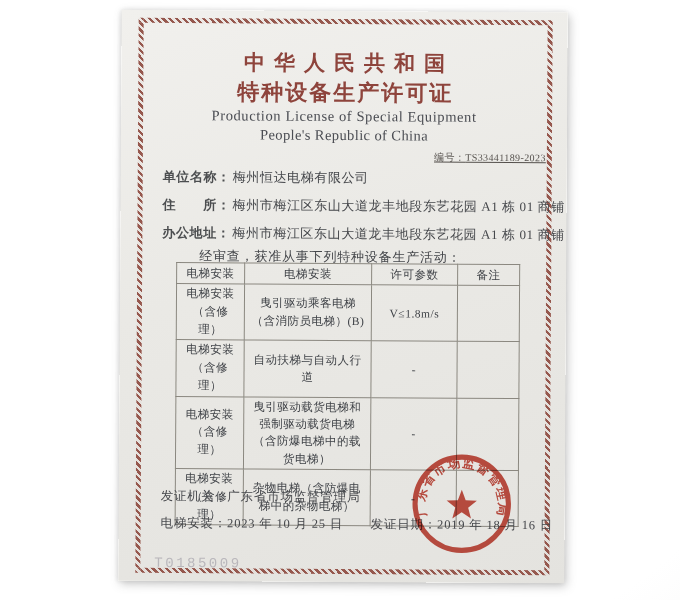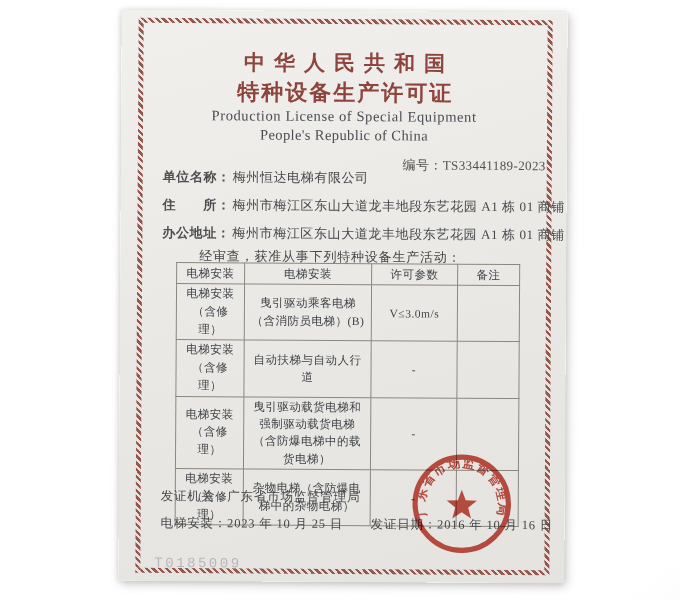--- a/index.html
+++ b/index.html
@@ -21,21 +21,21 @@
     border-image:repeating-linear-gradient(45deg, var(--c-border) 0 2.4px, rgba(220,205,200,.25) 2.4px 4.8px) 5;
     pointer-events:none;
   }
   .abs{position:absolute;}
   .title-cn{width:100%;text-align:center;font-weight:bold;color:var(--c-title);}
   .t1{top:38px;font-size:21px;letter-spacing:9px;text-indent:9px;}
   .t2{top:67px;font-size:22px;letter-spacing:2px;text-indent:2px;}
   .title-en{width:100%;text-align:center;color:var(--c-en);}
   .e1{top:97px;font-size:14.5px;letter-spacing:.6px;}
   .e2{top:116px;font-size:14.5px;letter-spacing:.4px;}
-  .serial-line{top:145px;right:21px;font-size:13px;color:#55514d;letter-spacing:.4px;}
+  .serial-line{top:139px;right:21px;font-size:10px;color:#55514d;letter-spacing:.4px;text-decoration:underline;}
   .field{font-size:13px;color:var(--c-text);letter-spacing:.6px;white-space:nowrap;}
   .field .lbl{color:#4c4e50;font-weight:bold;}
   .field .val{margin-left:2px;}
   .f1{left:42px;top:158px;} .f2{left:42px;top:186px;} .f3{left:42px;top:214px;}
   .approval{left:79px;top:237px;font-size:13px;color:var(--c-text);letter-spacing:.8px;}
   table.lic{
     position:absolute;left:56px;top:252px;width:343px;
     border-collapse:collapse;table-layout:fixed;
   }
   table.lic th,table.lic td{
@@ -90,21 +90,21 @@
           <tr>
         <th>电梯安装</th>
         <th>电梯安装</th>
         <th>许可参数</th>
         <th>备注</th>
       </tr>
       <tr class="r1">
         <td class="cell-item">电梯安装
 （含修理）</td>
         <td class="cell-sub">曳引驱动乘客电梯（含消防员电梯）(B)</td>
-        <td>V≤3.0m/s</td>
+        <td>V≤1.8m/s</td>
         <td></td>
       </tr>
       <tr class="r2">
         <td class="cell-item">电梯安装
 （含修理）</td>
         <td class="cell-sub">自动扶梯与自动人行道</td>
         <td class="dash">-</td>
         <td></td>
       </tr>
       <tr class="r3">
@@ -119,21 +119,21 @@
 （含修理）</td>
         <td class="cell-sub">杂物电梯（含防爆电梯中的杂物电梯）</td>
         <td class="dash">-</td>
         <td></td>
       </tr>
     </tbody>
       </table>
 
     <div class="abs foot issuer"><span>发证机关：</span><span>广东省市场监督管理局</span></div>
     <div class="abs foot valid"><span>电梯安装：</span><span>2023 年 10 月 25 日</span></div>
-    <div class="abs foot issue-date"><span>发证日期：</span><span>2016 年 10 月 16 日</span></div>
+    <div class="abs foot issue-date"><span>发证日期：</span><span>2019 年 18 月 16 日</span></div>
 
     <svg class="abs seal" viewBox="0 0 120 120">
       <circle cx="60" cy="60" r="50" fill="none" stroke="#c23a2c" stroke-width="5.5"></circle>
       <path id="sealArc" d="M 24,76 A 39.4,39.4 0 1 1 96,76" fill="none"></path>
       <text font-size="13.5" fill="#c23a2c" font-weight="bold" letter-spacing="1.5" text-anchor="middle" font-family="Liberation Serif, DejaVu Serif, serif">
         <textPath href="#sealArc" startOffset="50%">广东省市场监督管理局</textPath>
       </text>
       <polygon fill="#c23a2c" points="60,45 64.2,56.2 76.2,56.7 66.9,64.2 70,75.8 60,69.2 50,75.8 53.1,64.2 43.8,56.7 55.8,56.2"></polygon>
     </svg>
 

